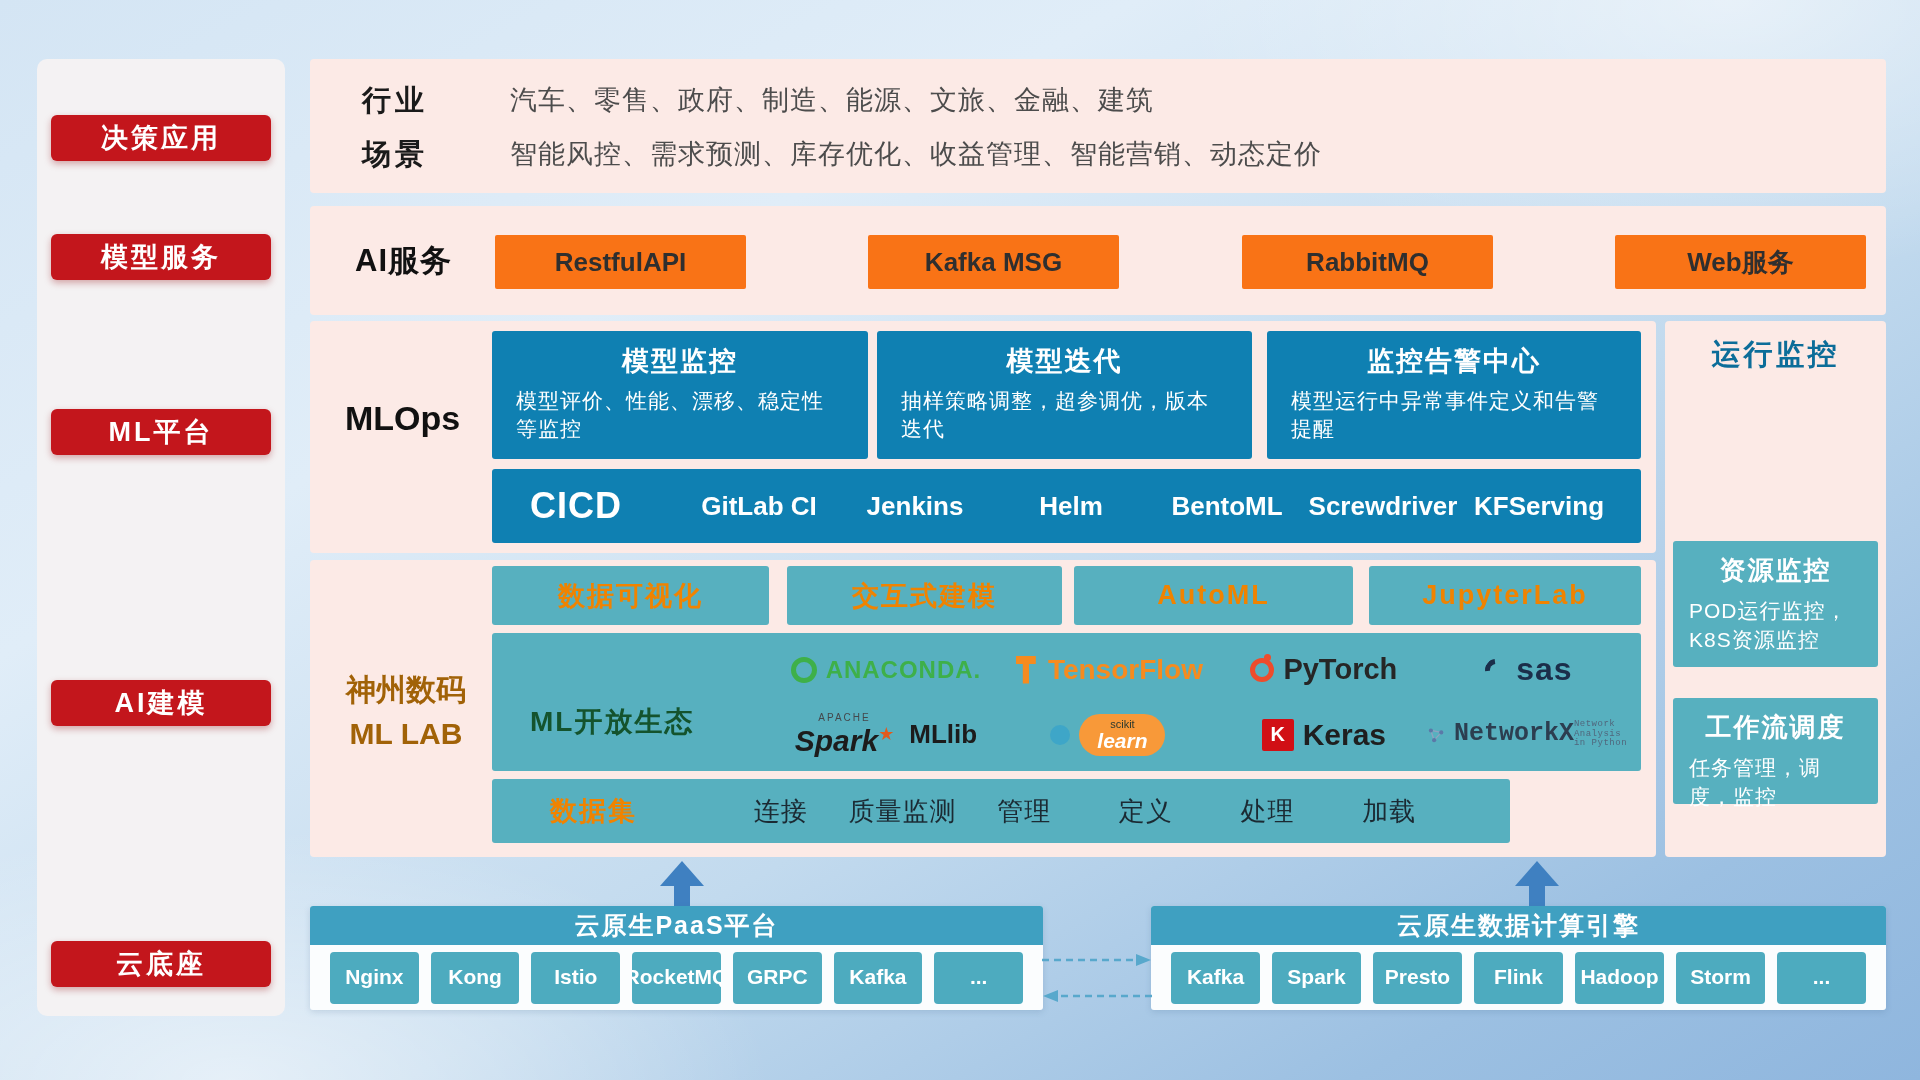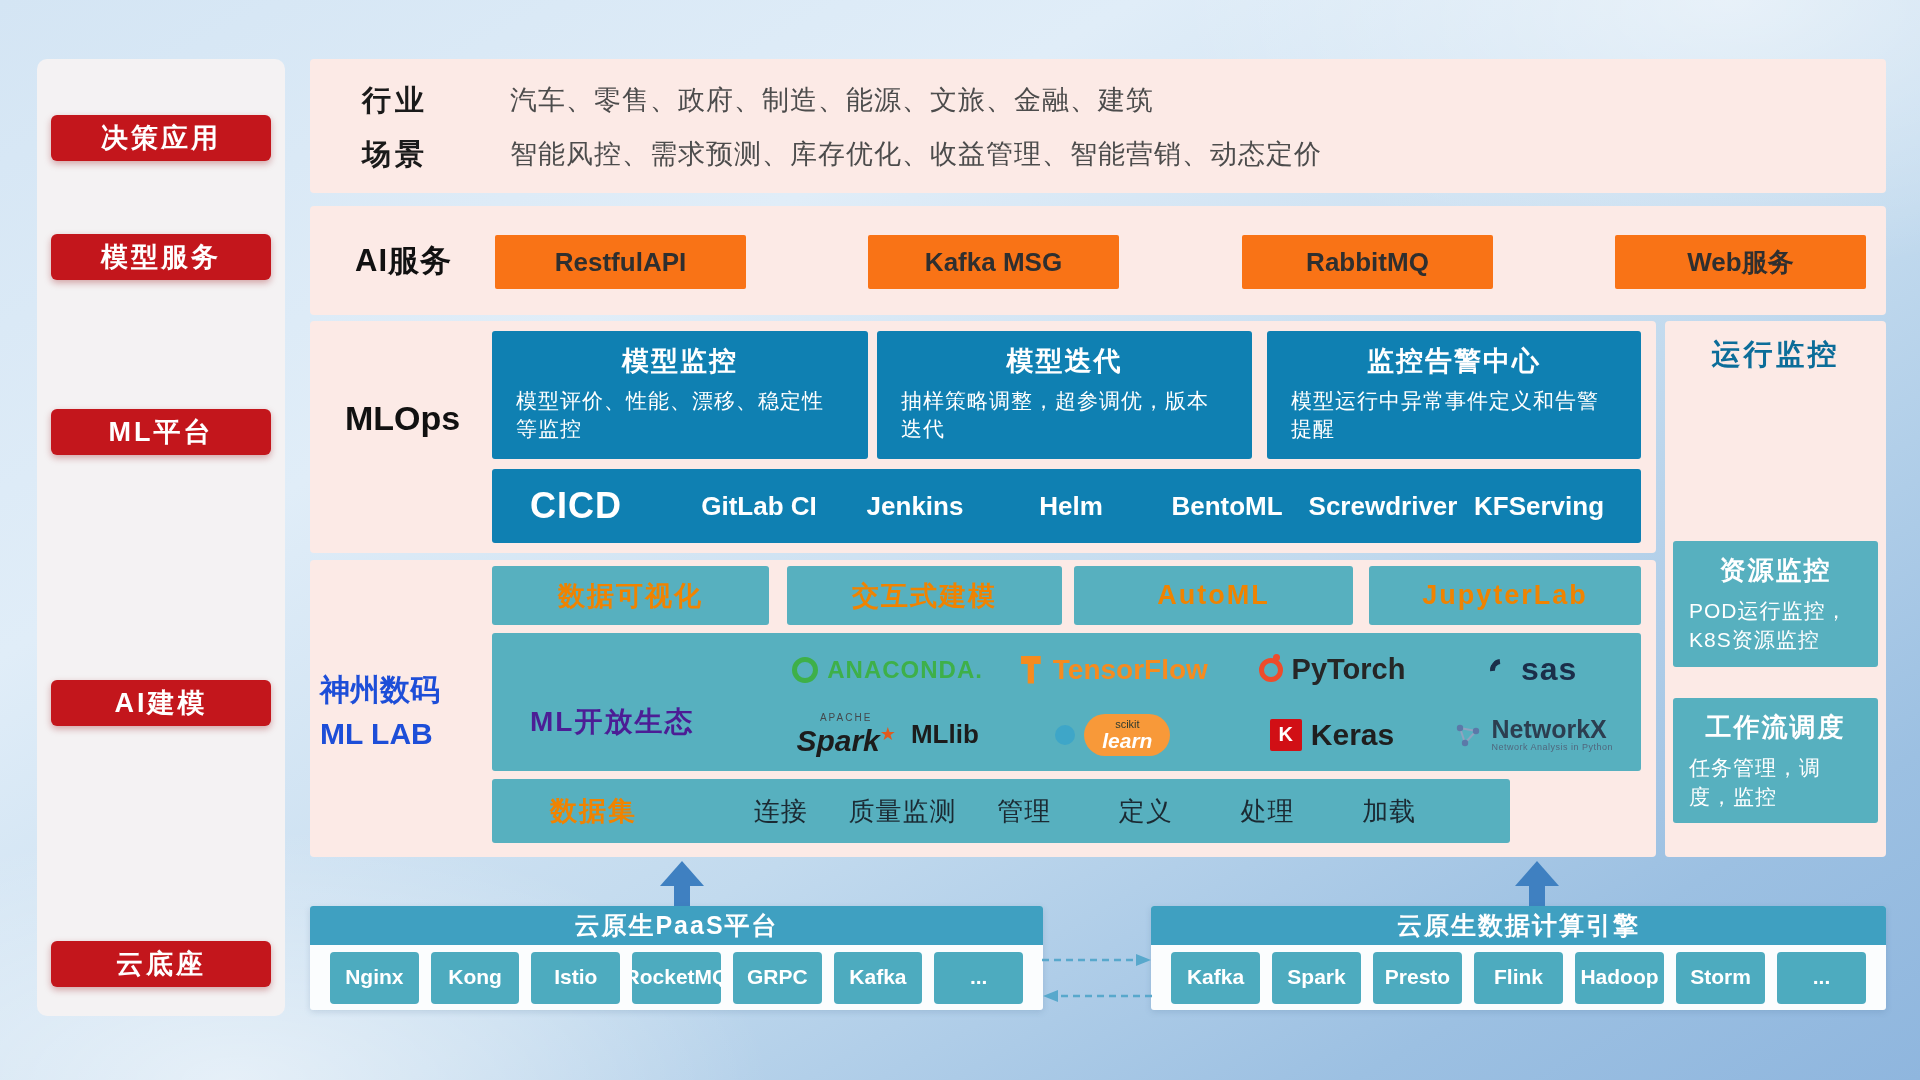--- a/index.html
+++ b/index.html
@@ -58,32 +58,32 @@
   .tc-title{ margin-top:12px; text-align:center; font-size:27px; font-weight:bold; letter-spacing:2px;}
   .tc-desc{ margin-top:8px; padding:0 24px; font-size:21px; line-height:1.35; letter-spacing:1px;}
   .cicd-bar{
     position:absolute; left:182px; top:148px; width:1149px; height:74px; background:#0f80b2; border-radius:3px;
     display:flex; align-items:center; color:#fff; padding:0 24px;
   }
   .cicd-title{ width:165px; font-size:36px; font-weight:bold; letter-spacing:1px; padding-left:14px;}
   .cicd-item{ flex:1; text-align:center; font-size:26px; font-weight:600;}
 
   
-  .mllab-label{ position:absolute; left:10px; top:108px; width:172px; 
-    font-size:30px; font-weight:bold; color:#1d4ed8; line-height:1.45;}
+  .mllab-label{ position:absolute; left:10px; top:108px; width:172px; text-align:center;
+    font-size:30px; font-weight:bold; color:#a16207; line-height:1.45;}
   .tool-btn{
     position:absolute; top:6px; height:59px; background:#57b0bf; border-radius:3px;
     color:#f08300; font-size:27px; font-weight:bold; letter-spacing:2px;
     display:flex; align-items:center; justify-content:center;
   }
   .tb1{left:182px;width:277px}.tb2{left:477px;width:275px}.tb3{left:764px;width:279px}.tb4{left:1059px;width:272px}
 
   .eco-box{ position:absolute; left:182px; top:73px; width:1149px; height:138px; background:#57b0bf; border-radius:3px;}
   .eco-title{ position:absolute; left:38px; top:0; height:178px; display:flex; align-items:center;
-    color:#4c1d95; font-size:28px; font-weight:bold; letter-spacing:2px;text-align:right;}
+    color:#14532d; font-size:28px; font-weight:bold; letter-spacing:2px;text-align:right;}
   .eco-grid{ position:absolute; left:285px; right:10px; top:4px; bottom:4px;
     display:grid; grid-template-columns:1.08fr 1.12fr 1.02fr .95fr; grid-template-rows:1fr 1fr;}
   .logo{ display:flex; align-items:center; justify-content:center; gap:9px; }
 
   .ana-icon{ width:26px; height:26px; border-radius:50%; border:5px solid #3eb049; background:transparent;}
   .ana-text{ color:#3eb049; font-size:24px; font-weight:bold; letter-spacing:1px;}
 
   .tf-icon{ width:26px; height:28px; background:#f68b1f;
     clip-path:polygon(12% 0,88% 0,88% 30%,62% 30%,62% 100%,38% 100%,38% 30%,12% 30%);}
   .tf-text{ color:#f68b1f; font-size:28px; font-weight:bold;}
@@ -106,34 +106,34 @@
   .skl-circle{ width:20px; height:20px; border-radius:50%; background:#3ea6c8;}
   .skl-blob{ width:86px; height:42px; background:#f89939; border-radius:21px;
     display:flex; flex-direction:column; align-items:center; justify-content:center; line-height:1;}
   .skl-top{ font-size:11px; color:#2d3a2f;}
   .skl-name{ font-size:21px; font-weight:bold; font-style:italic; color:#fff;}
 
   .keras-badge{ width:32px; height:32px; background:#d10f15; color:#fff; font-size:20px; font-weight:bold;
     display:flex; align-items:center; justify-content:center; border-radius:2px;}
   .keras-text{ color:#1f1f1f; font-size:30px; font-weight:bold;}
 
-  .nx-stack{ display:flex; flex-direction:column; line-height:1.1;}
+  .nx-stack{ display:flex; flex-direction:row; line-height:1.1;font-family:Liberation Mono, monospace;}
   .nx-name{ font-size:25px; font-weight:bold; color:#2c3e50;}
   .nx-sub{ font-size:9px; color:#50677d; letter-spacing:.5px;}
 
   .data-row{ position:absolute; left:182px; top:219px; width:1018px; height:64px; background:#57b0bf;
     border-radius:3px; display:flex; align-items:center; padding:0 60px 0 58px;}
   .data-title{ width:170px; color:#f08300; font-size:27px; font-weight:bold; letter-spacing:2px;}
   .data-item{ flex:1; text-align:center; font-size:26px; color:#1b2a33; letter-spacing:1px;}
 
   
   .mon-title{ position:absolute; top:14px; left:0; width:100%; text-align:center;
     color:#0c6d99; font-size:29px; font-weight:bold; letter-spacing:3px;}
   .mon-card{ position:absolute; left:8px; width:205px; background:#57b0bf; border-radius:3px; color:#fff;}
-  .mc1{top:71px;height:128px}.mc2{top:220px;height:126px}.mc3{top:377px;height:125px}
+  .mc1{top:71px;height:128px}.mc2{top:220px;height:126px}.mc3{top:377px;height:106px}
   .mon-card-title{ margin-top:12px; text-align:center; font-size:26px; font-weight:bold; letter-spacing:2px;}
   .mon-card-desc{ margin-top:8px; padding:0 16px; font-size:21px; line-height:1.4; letter-spacing:1px;}
 
   
   .up-arrow{ position:absolute; top:861px; width:44px;}
   .ua1{left:660px}.ua2{left:1515px}
   .ua-head{ width:0; height:0; border-left:22px solid transparent; border-right:22px solid transparent;
     border-bottom:25px solid #3f80c1;}
   .ua-stem{ width:16px; height:20px; background:#3f80c1; margin:0 auto;}
 

